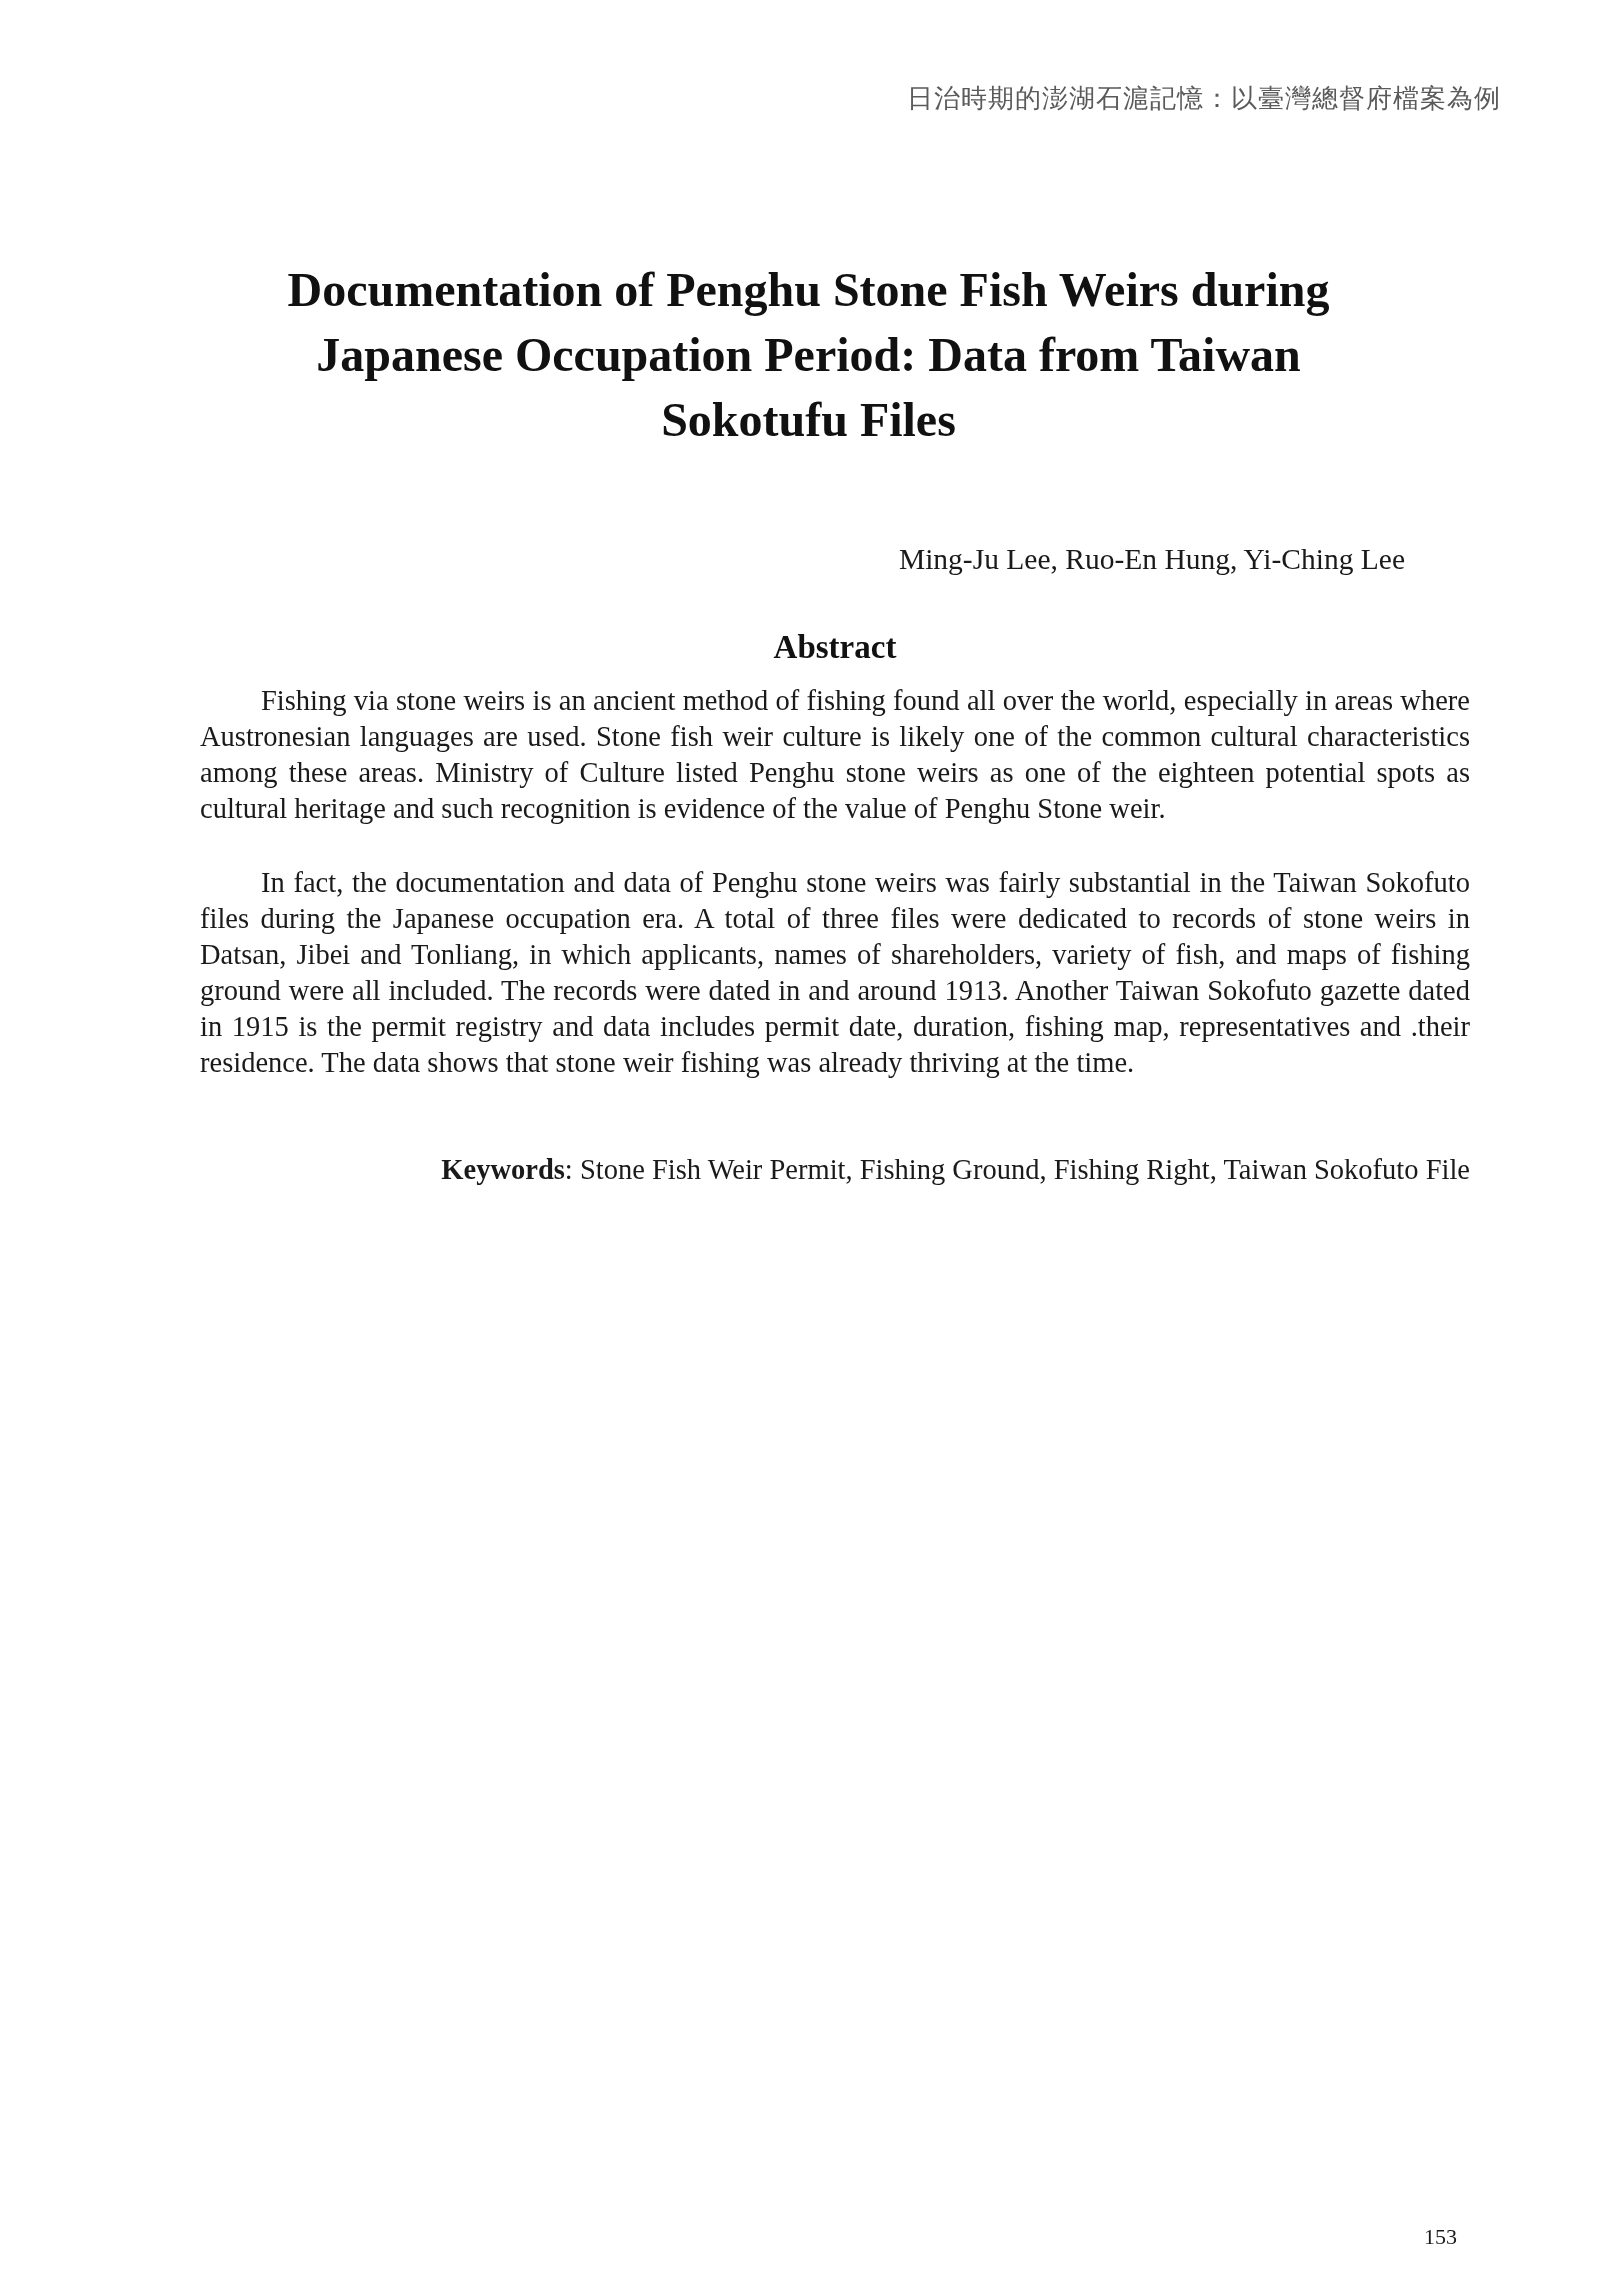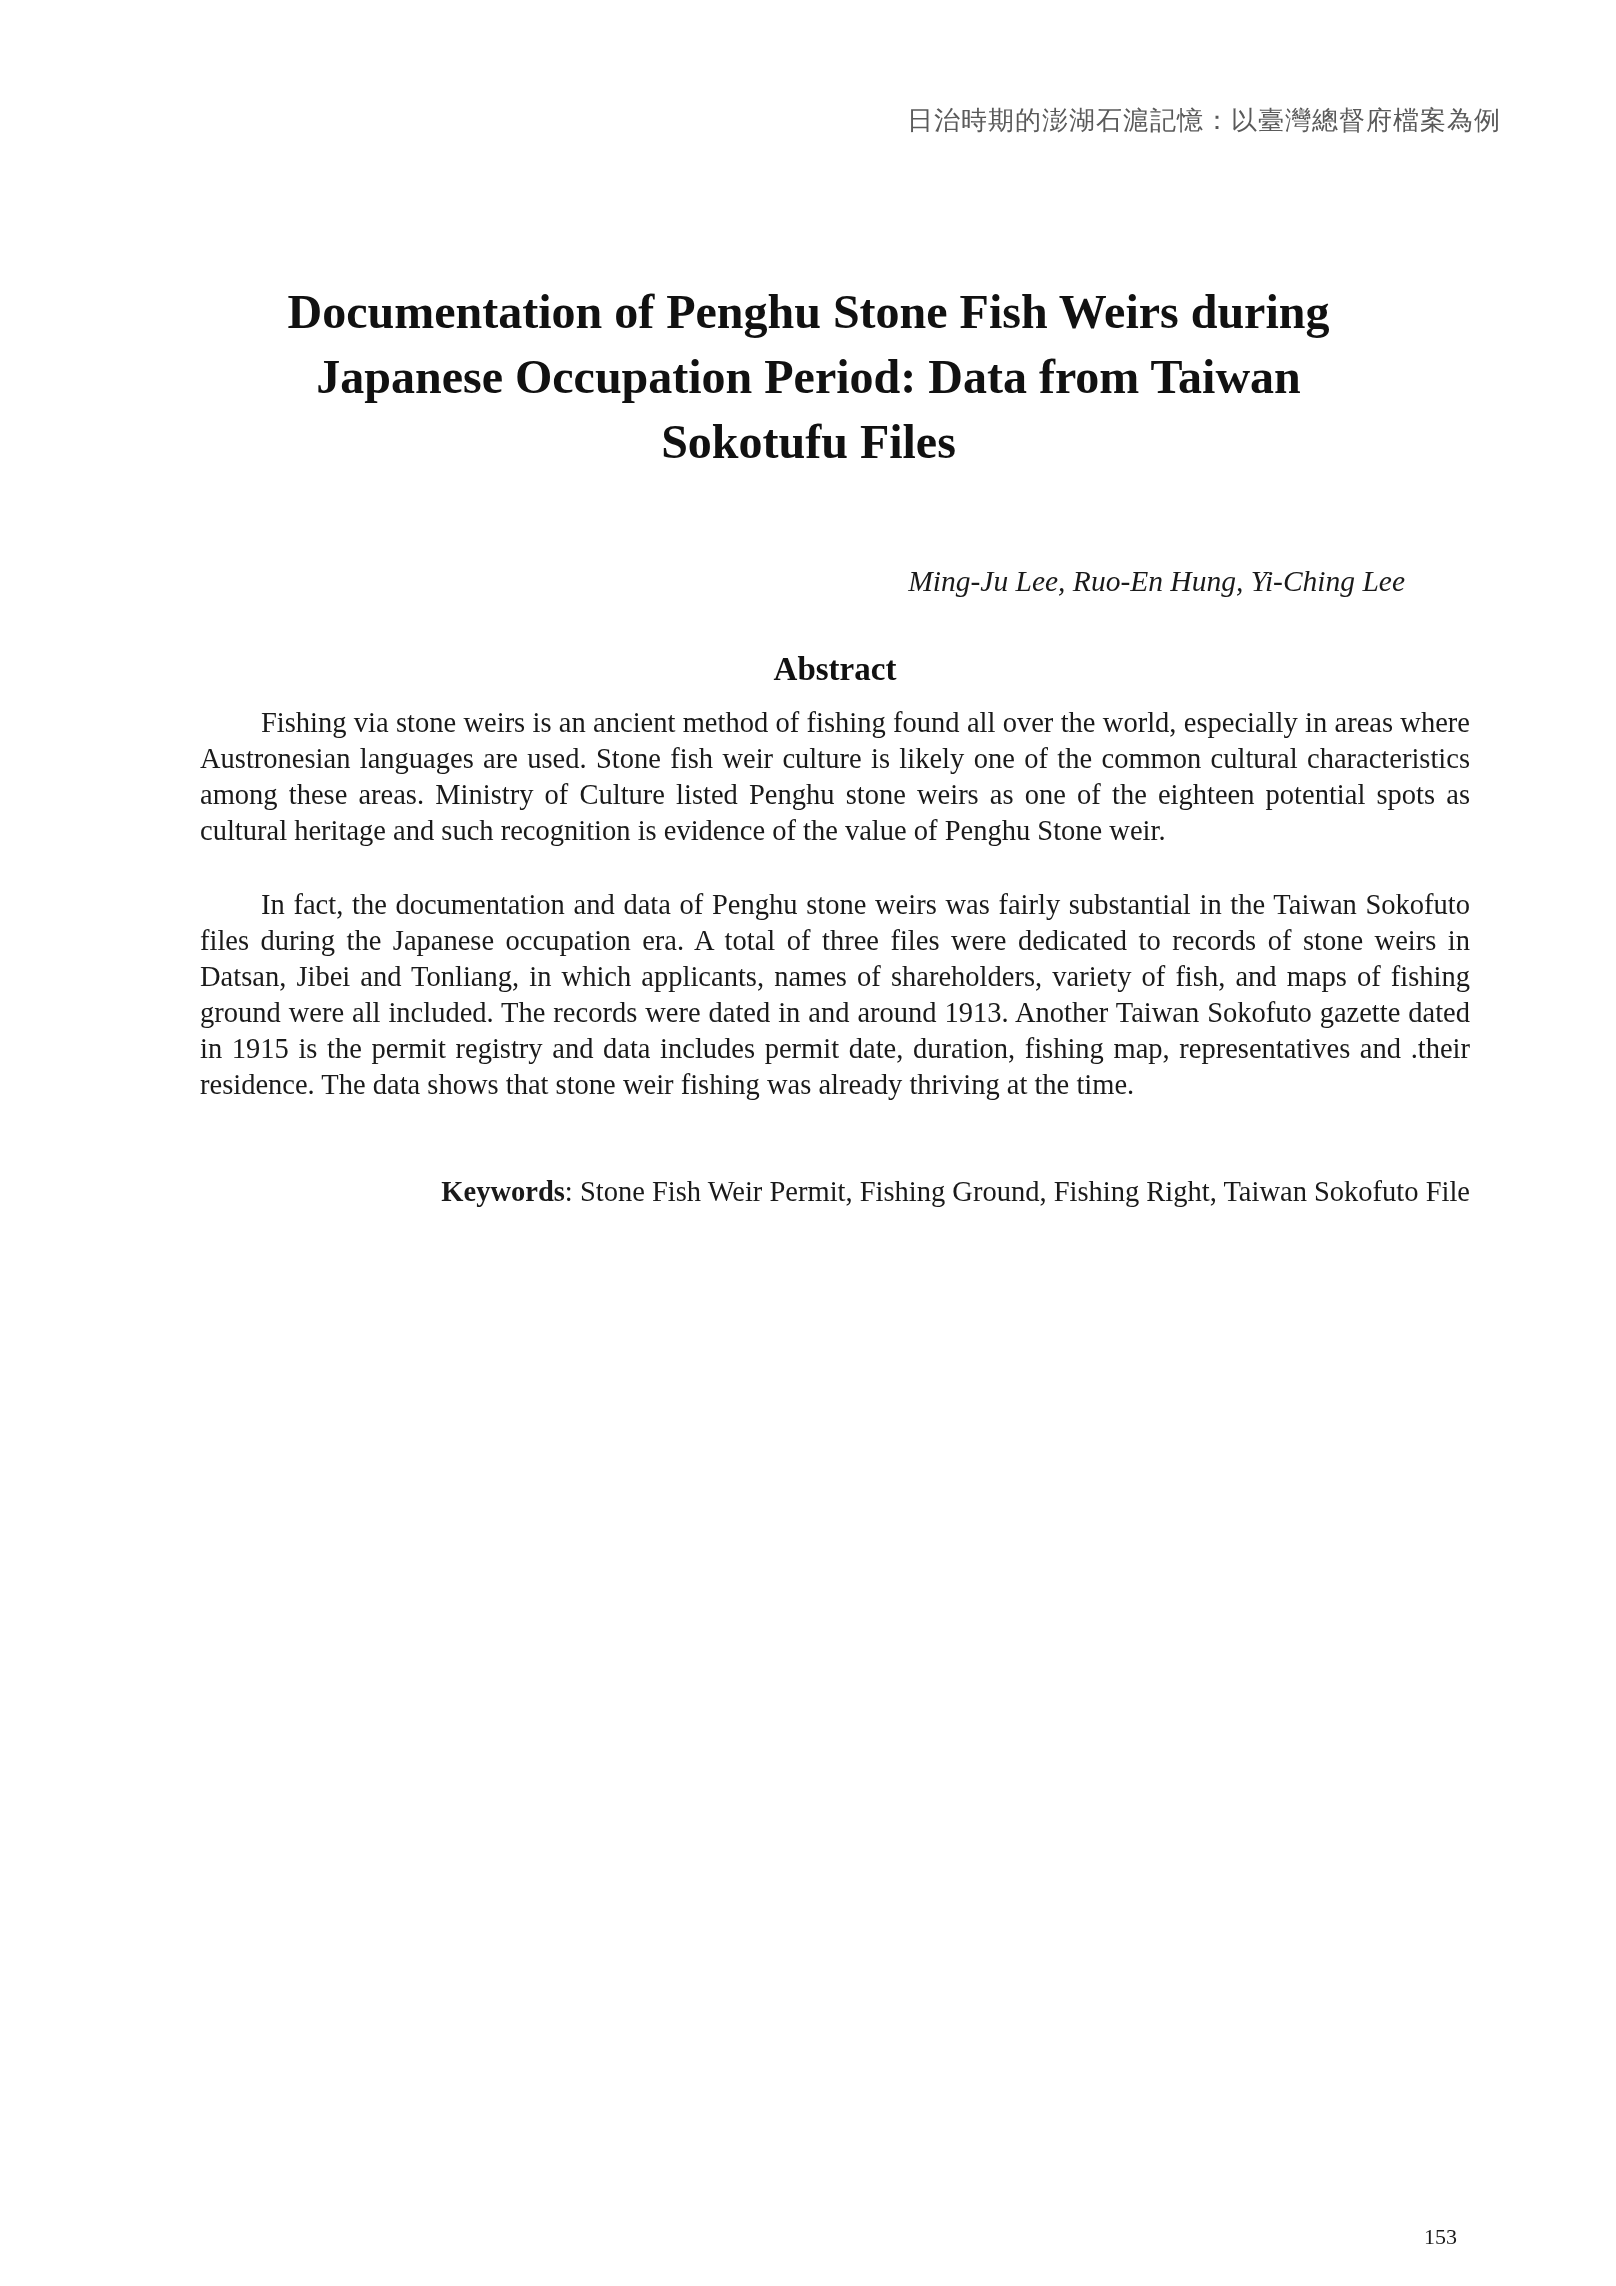--- a/index.html
+++ b/index.html
@@ -11,21 +11,21 @@
     position: relative;
     width: 1617px;
     height: 2286px;
     background: #ffffff;
     font-family: "Liberation Serif", "DejaVu Serif", serif;
     color: #1a1a1a;
     box-sizing: border-box;
     overflow: hidden;
   }
   .running-header {
-    padding-top: 103px;
+    padding-top: 81px;
     padding-right: 116px;
     text-align: right;
     font-family: Liberation Sans, sans-serif;
     font-size: 26px;
     color: #5a5a5a;
     letter-spacing: 1px;
   }
   .content {
     width: 1270px;
     margin: 0 auto 0 200px;
@@ -38,21 +38,20 @@
     line-height: 65px;
     font-weight: bold;
     color: #111111;
   }
   .authors-line {
     margin-top: 91px;
     text-align: right;
     padding-right: 65px;
     font-size: 29.5px;
     color: #1a1a1a;
-    font-style: italic;
   }
   .abstract-heading {
     margin-top: 53px;
     text-align: center;
     font-size: 33px;
     font-weight: bold;
     color: #111111;
   }
   .body-paragraph {
     margin-top: 17px;

